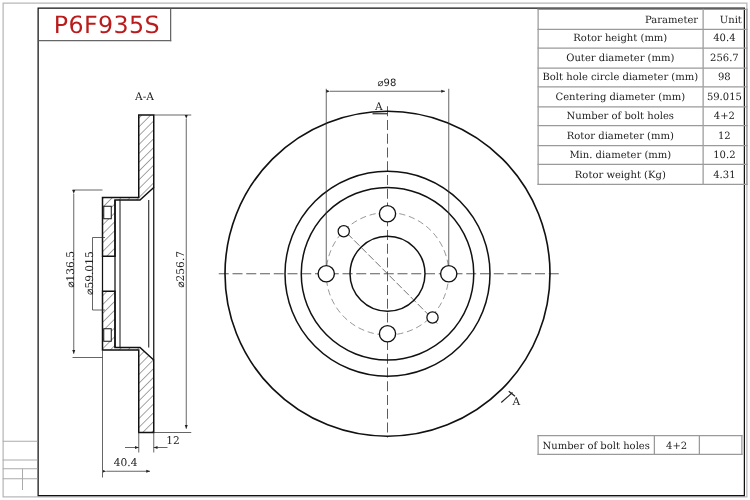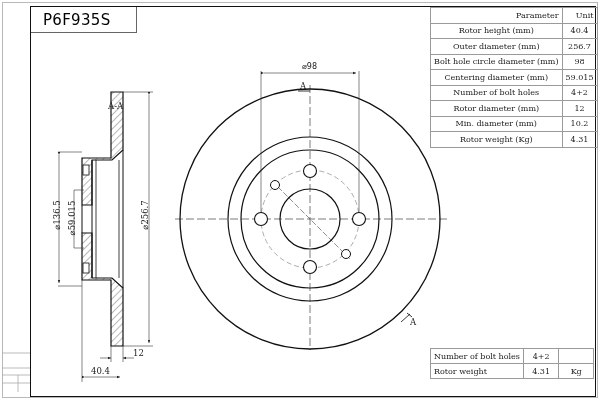--- a/index.html
+++ b/index.html
@@ -1,19 +1,19 @@
 <!DOCTYPE html>
 <html><head>
 <meta charset="utf-8">
 <style>
   html,body{margin:0;padding:0;background:#fff;}
   body{width:600px;height:400px;position:relative;overflow:hidden;font-family:"DejaVu Serif",serif;}
   .outer-frame{position:absolute;left:2px;top:2px;width:596px;height:396px;box-sizing:border-box;border:1px solid #b8b8b8;}
   .inner-frame{position:absolute;left:30px;top:6px;width:566px;height:391px;box-sizing:border-box;border:1.5px solid #111;}
-  .part-title{position:absolute;left:31px;top:7px;width:106px;height:26px;box-sizing:border-box;border-right:1px solid #666;border-bottom:1px solid #666;font-family:"DejaVu Sans",sans-serif;font-size:15px;line-height:26px;padding-left:12px;color:#000000;letter-spacing:0.3px;}
+  .part-title{position:absolute;left:31px;top:7px;width:106px;height:26px;box-sizing:border-box;border-right:1px solid #666;border-bottom:1px solid #666;font-family:"DejaVu Sans",sans-serif;font-size:19px;line-height:26px;padding-left:12px;color:#b91c1c;letter-spacing:0.3px;}
   table{border-collapse:collapse;position:absolute;font-family:"DejaVu Serif",serif;color:#222;}
   .param-table{left:430px;top:7px;width:164px;font-size:8px;}
   .param-table td,.param-table th{border:1px solid #9a9a9a;height:14.5px;padding:0 3px;font-weight:normal;white-space:nowrap;text-align:center;}
   .param-table th{text-align:right;}
   .param-table td.v{text-align:center;width:26px;}
   .summary-table{left:430px;top:348px;width:164px;font-size:8px;}
   .summary-table td{border:1px solid #9a9a9a;height:14px;padding:0 3px;white-space:nowrap;}
   .summary-table td.v{text-align:center;width:30px;}
   .summary-table td.u{text-align:center;width:30px;}
   .left-lines{position:absolute;left:2px;top:344px;width:28px;height:50px;}
@@ -76,25 +76,20 @@
       </tr>
 </tbody>
   </table>
 
 <table class="summary-table">
   <tbody>
   <tr>
         <td>Number of bolt holes</td>
         <td class="v">4+2</td>
         <td class="u"></td>
-      </tr>
-  <tr>
-        <td>Rotor weight</td>
-        <td class="v">4.31</td>
-        <td class="u">Kg</td>
       </tr>
 </tbody>
   </table>
 
 <svg class="drawing" width="600" height="400" viewBox="0 0 600 400">
   <defs>
     <pattern id="hatch" patternUnits="userSpaceOnUse" width="5" height="5" patternTransform="rotate(45)">
       <line x1="0" y1="0" x2="0" y2="5" stroke="#333" stroke-width="0.7"></line>
     </pattern>
     <marker id="arr" markerWidth="6" markerHeight="6" refX="5" refY="3" orient="auto">
@@ -163,21 +158,21 @@
     <line x1="261" y1="71" x2="261" y2="212" stroke="#333" stroke-width="0.6"></line>
     <line x1="359" y1="71" x2="359" y2="212" stroke="#333" stroke-width="0.6"></line>
     <line x1="264" y1="73" x2="356" y2="73" stroke="#333" stroke-width="0.6" marker-start="url(#arr)" marker-end="url(#arr)"></line>
 
     <line x1="298" y1="91" x2="310" y2="91" stroke="#222" stroke-width="0.9"></line>
     <line x1="401" y1="322" x2="410" y2="314" stroke="#222" stroke-width="0.9"></line>
     <line x1="407" y1="313" x2="412" y2="317" stroke="#222" stroke-width="0.9"></line>
   </g>
 </svg>
 
-<div class="lbl" style="left:108px;top:73px;margin-top:28px;">A-A</div>
+<div class="lbl" style="left:108px;top:73px;">A-A</div>
 <div class="lbl vert" style="left:32px;top:210px;width:50px;text-align:center;">⌀136.5</div>
 <div class="lbl vert" style="left:47px;top:213px;width:50px;text-align:center;">⌀59.015</div>
 <div class="lbl vert" style="left:120px;top:210px;width:50px;text-align:center;">⌀256.7</div>
 <div class="lbl" style="left:133px;top:348px;">12</div>
 <div class="lbl" style="left:91px;top:366px;">40.4</div>
 
 <div class="lbl" style="left:302px;top:62px;font-family:'DejaVu Sans',sans-serif;font-size:8px;">⌀98</div>
 <div class="lbl" style="left:300px;top:81px;">A</div>
 <div class="lbl" style="left:410px;top:317px;">A</div>
 

